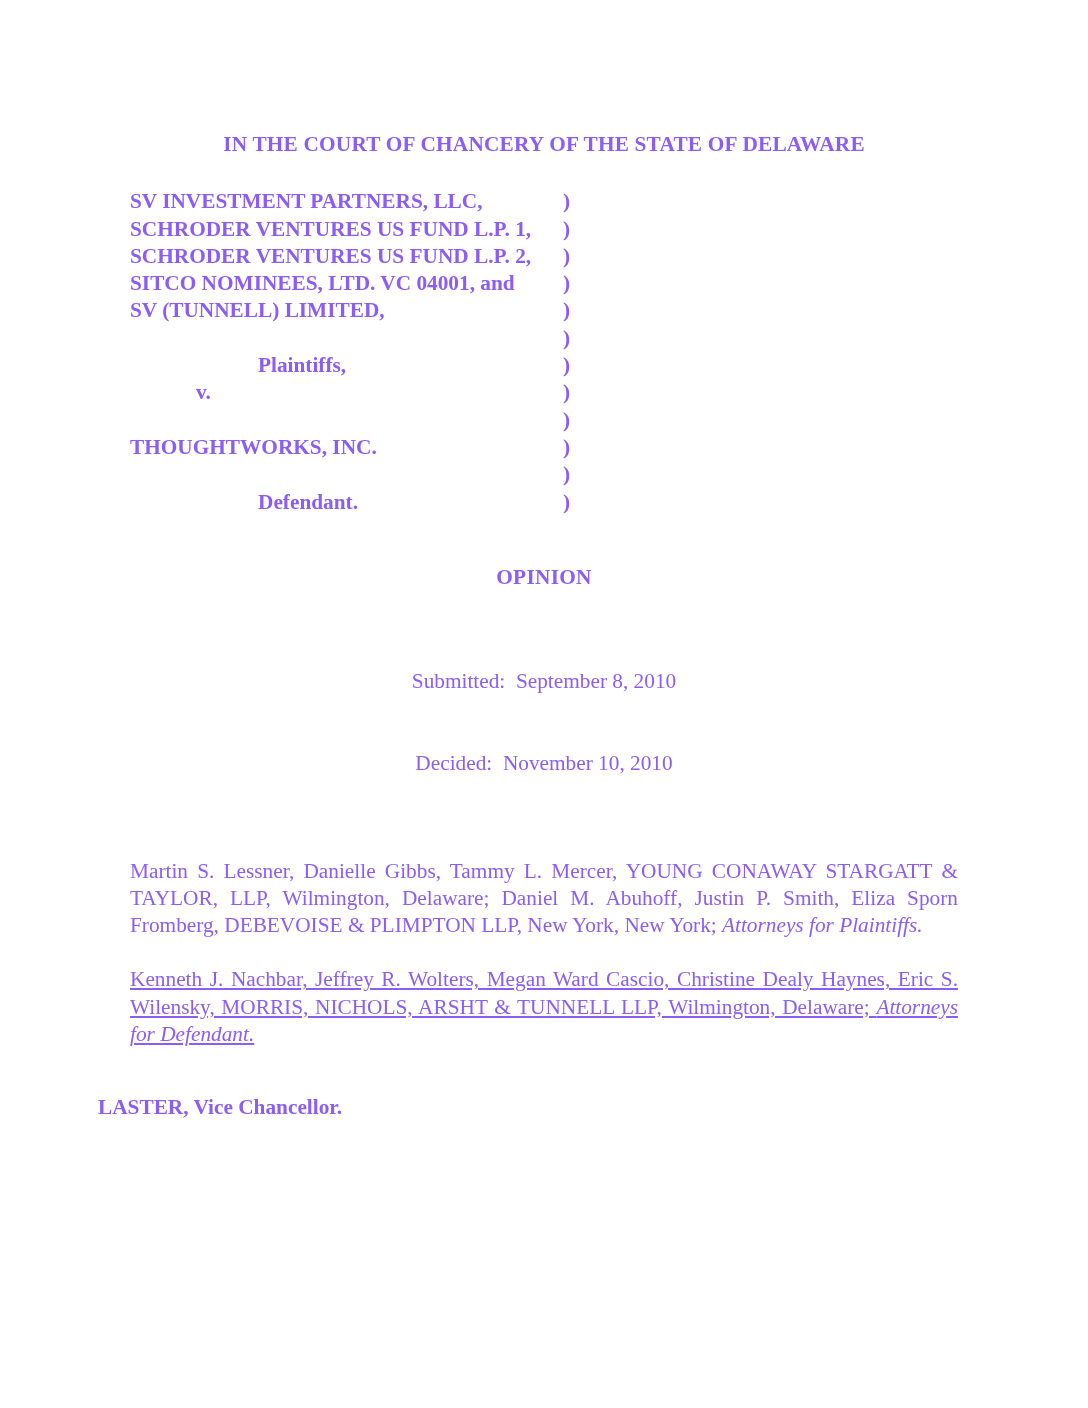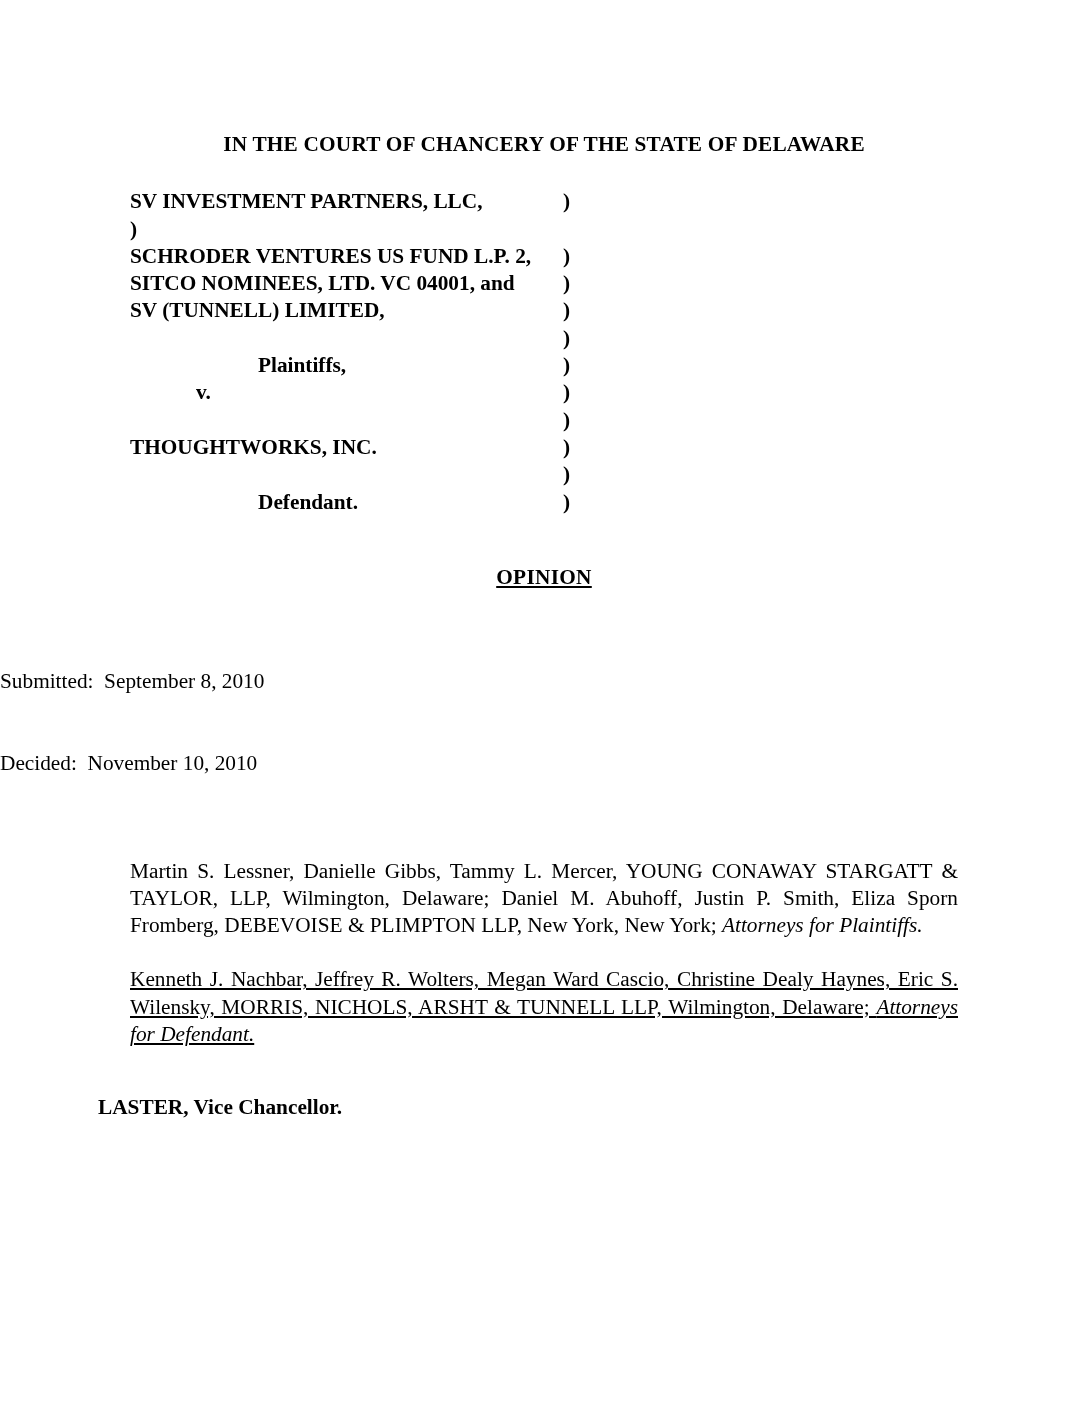--- a/index.html
+++ b/index.html
@@ -5,21 +5,21 @@
   html, body {
     margin: 0;
     padding: 0;
     background: #ffffff;
   }
   .page {
     position: relative;
     width: 1088px;
     height: 1408px;
     background: #ffffff;
-    color: #000000;
+    color: #8b5cf6;
     font-family: "Liberation Serif", "DejaVu Serif", serif;
     font-size: 21.3px;
     line-height: 27.3px;
     overflow: hidden;
   }
   .court-header {
     padding-top: 131px;
     text-align: center;
     font-weight: bold;
     letter-spacing: 0.2px;
@@ -39,25 +39,25 @@
   .caption-row .name.ind-a { padding-left: 128px; }
   .caption-row .name.ind-b { padding-left: 66px; }
   .caption-row .paren { white-space: pre; }
   .caption-row .right { white-space: nowrap; }
   .opinion-heading {
     margin-top: 48px;
     text-align: center;
     font-weight: bold;
   }
   .opinion-heading .underline {
-    text-decoration: underline;
     letter-spacing: 0.3px;
   }
   .dates {
     margin-top: 22px;
+    text-align: center;
     white-space: pre-wrap;
   }
   .counsel {
     margin: 8px;
     margin-top: 26px;
     margin-left: 130px;
     width: 828px;
     text-align: justify;
   }
   .counsel + .counsel {
@@ -80,20 +80,21 @@
 
   <div class="caption">
 
     <div class="caption-row">
       <span class="name">SV INVESTMENT PARTNERS, LLC,</span>
       <span class="paren">)</span>
       <span class="right"></span>
     </div>
 
     <div class="caption-row">
+      <span class="name">SCHRODER VENTURES US FUND L.P. 1,</span>
       <span class="paren">)</span>
       <span class="right"></span>
     </div>
 
     <div class="caption-row">
       <span class="name">SCHRODER VENTURES US FUND L.P. 2,</span>
       <span class="paren">)</span>
       <span class="right"></span>
     </div>
 

